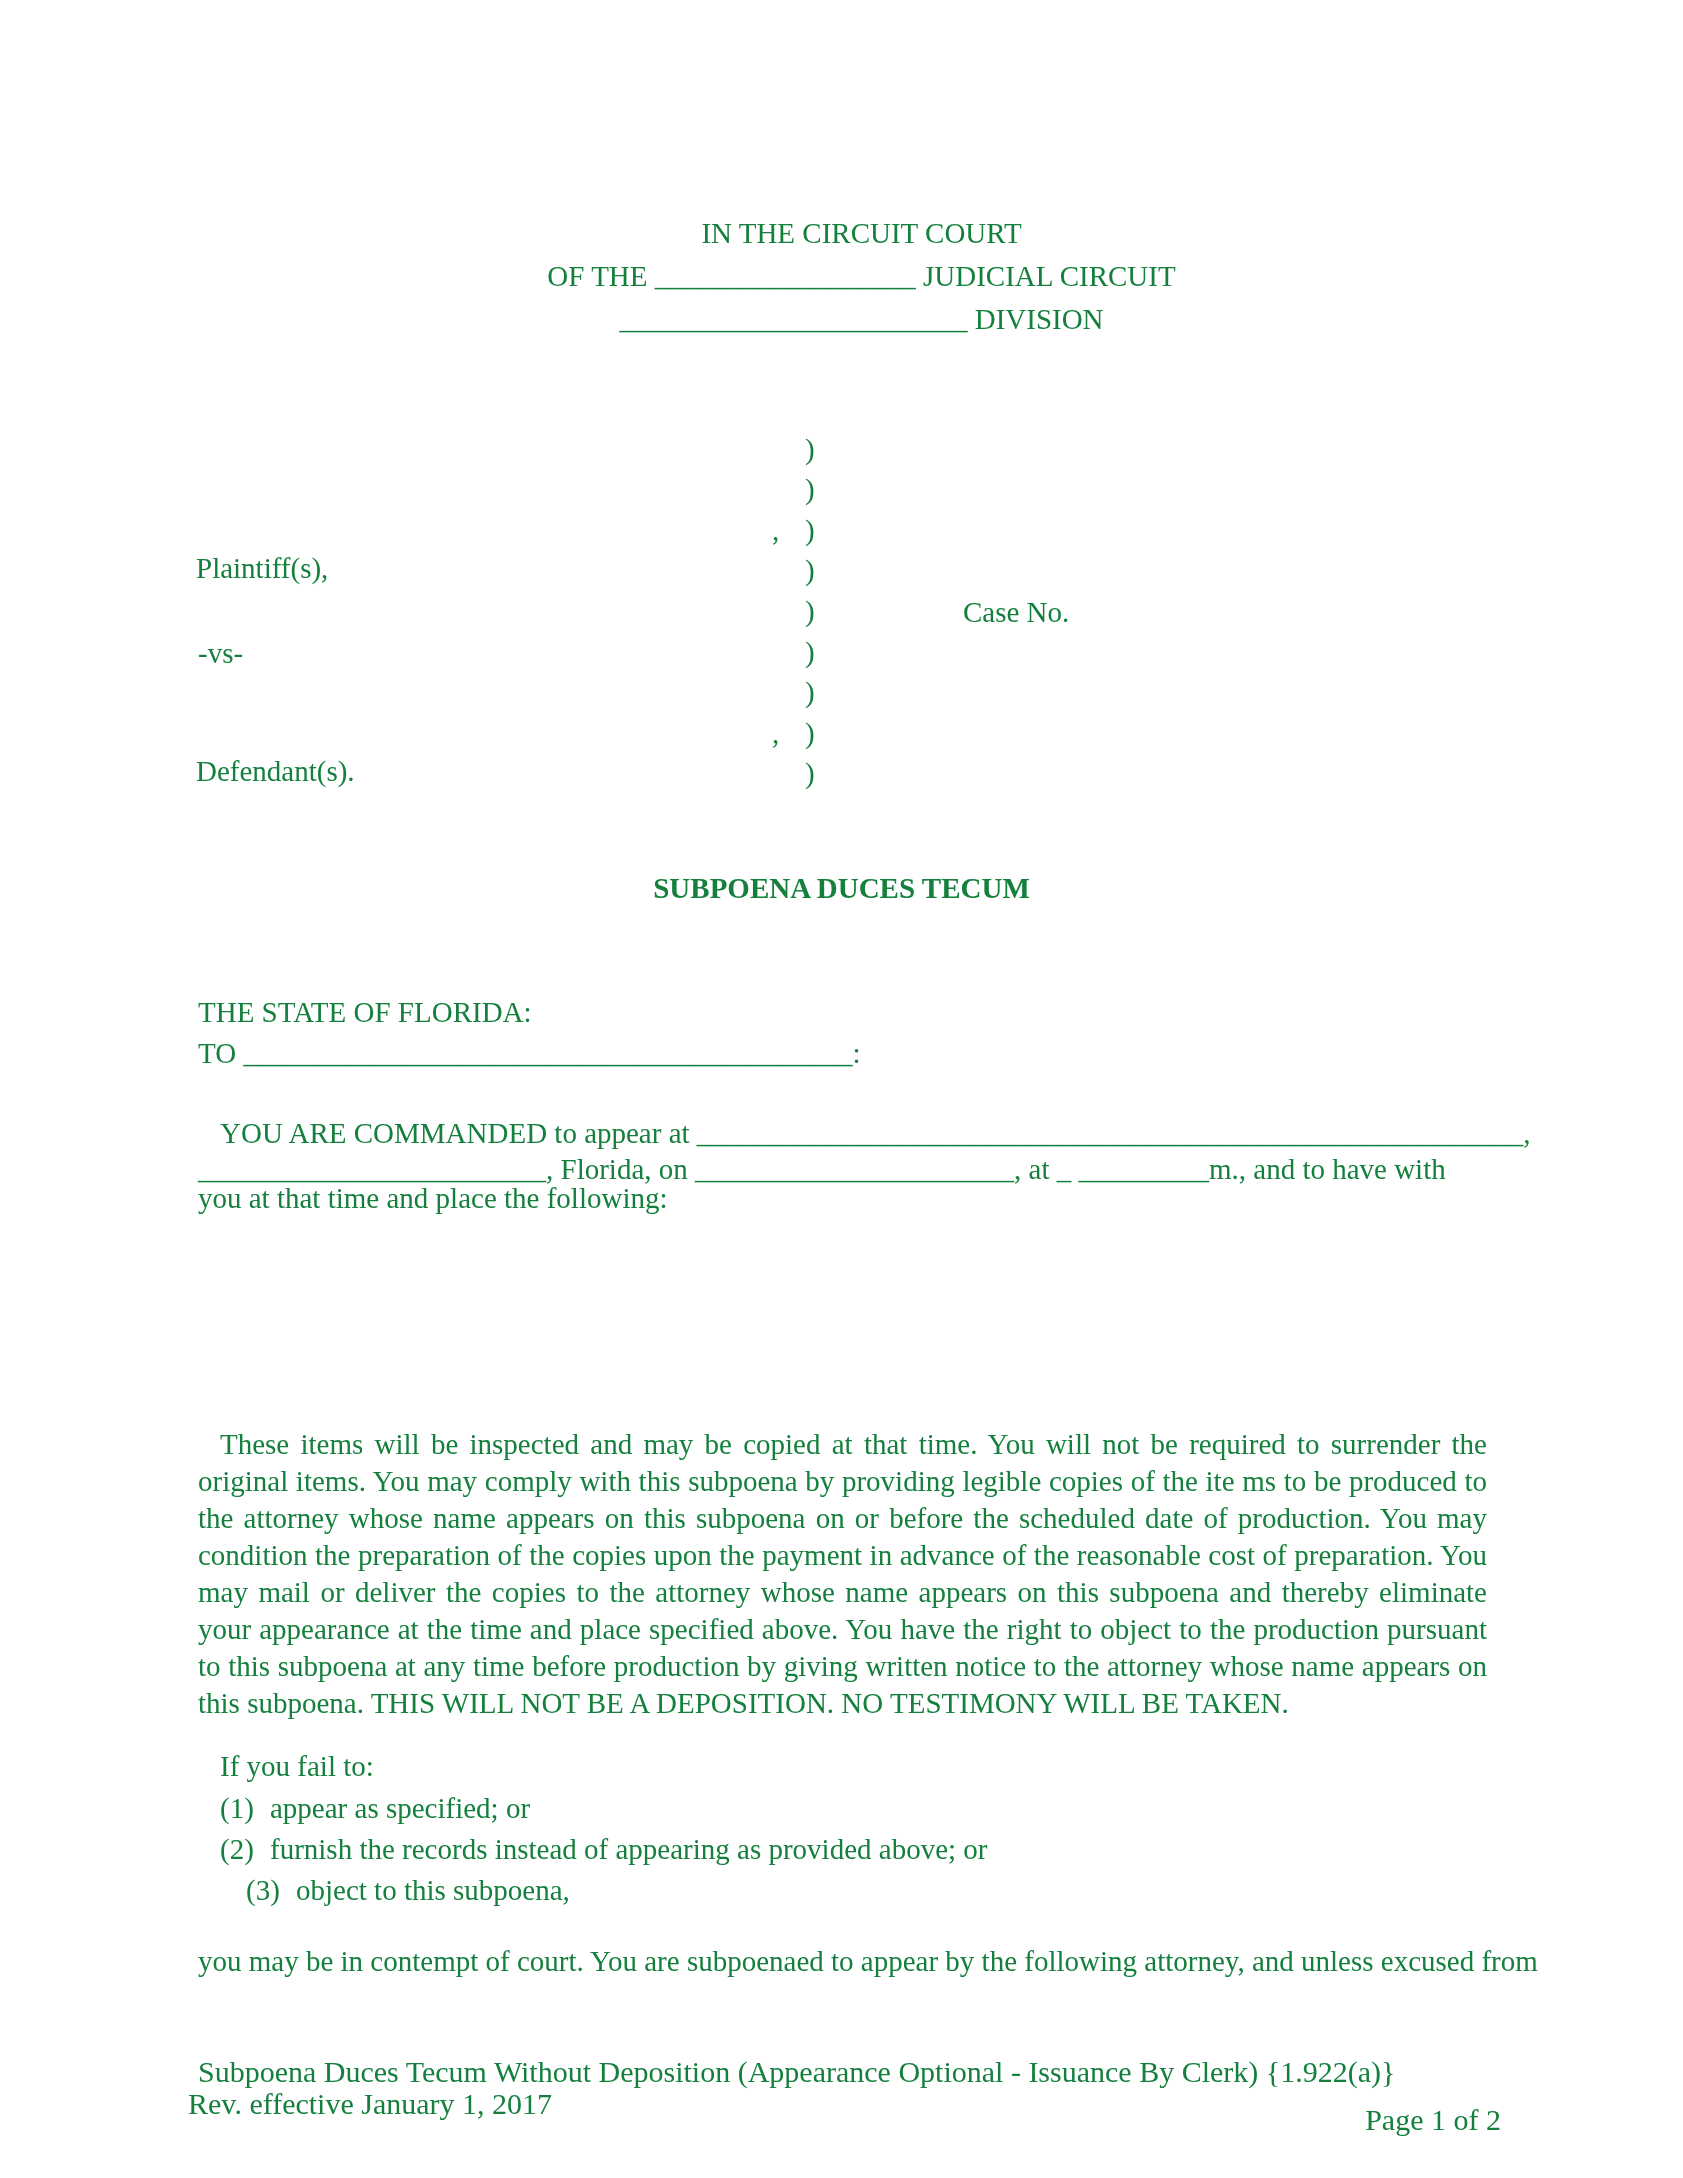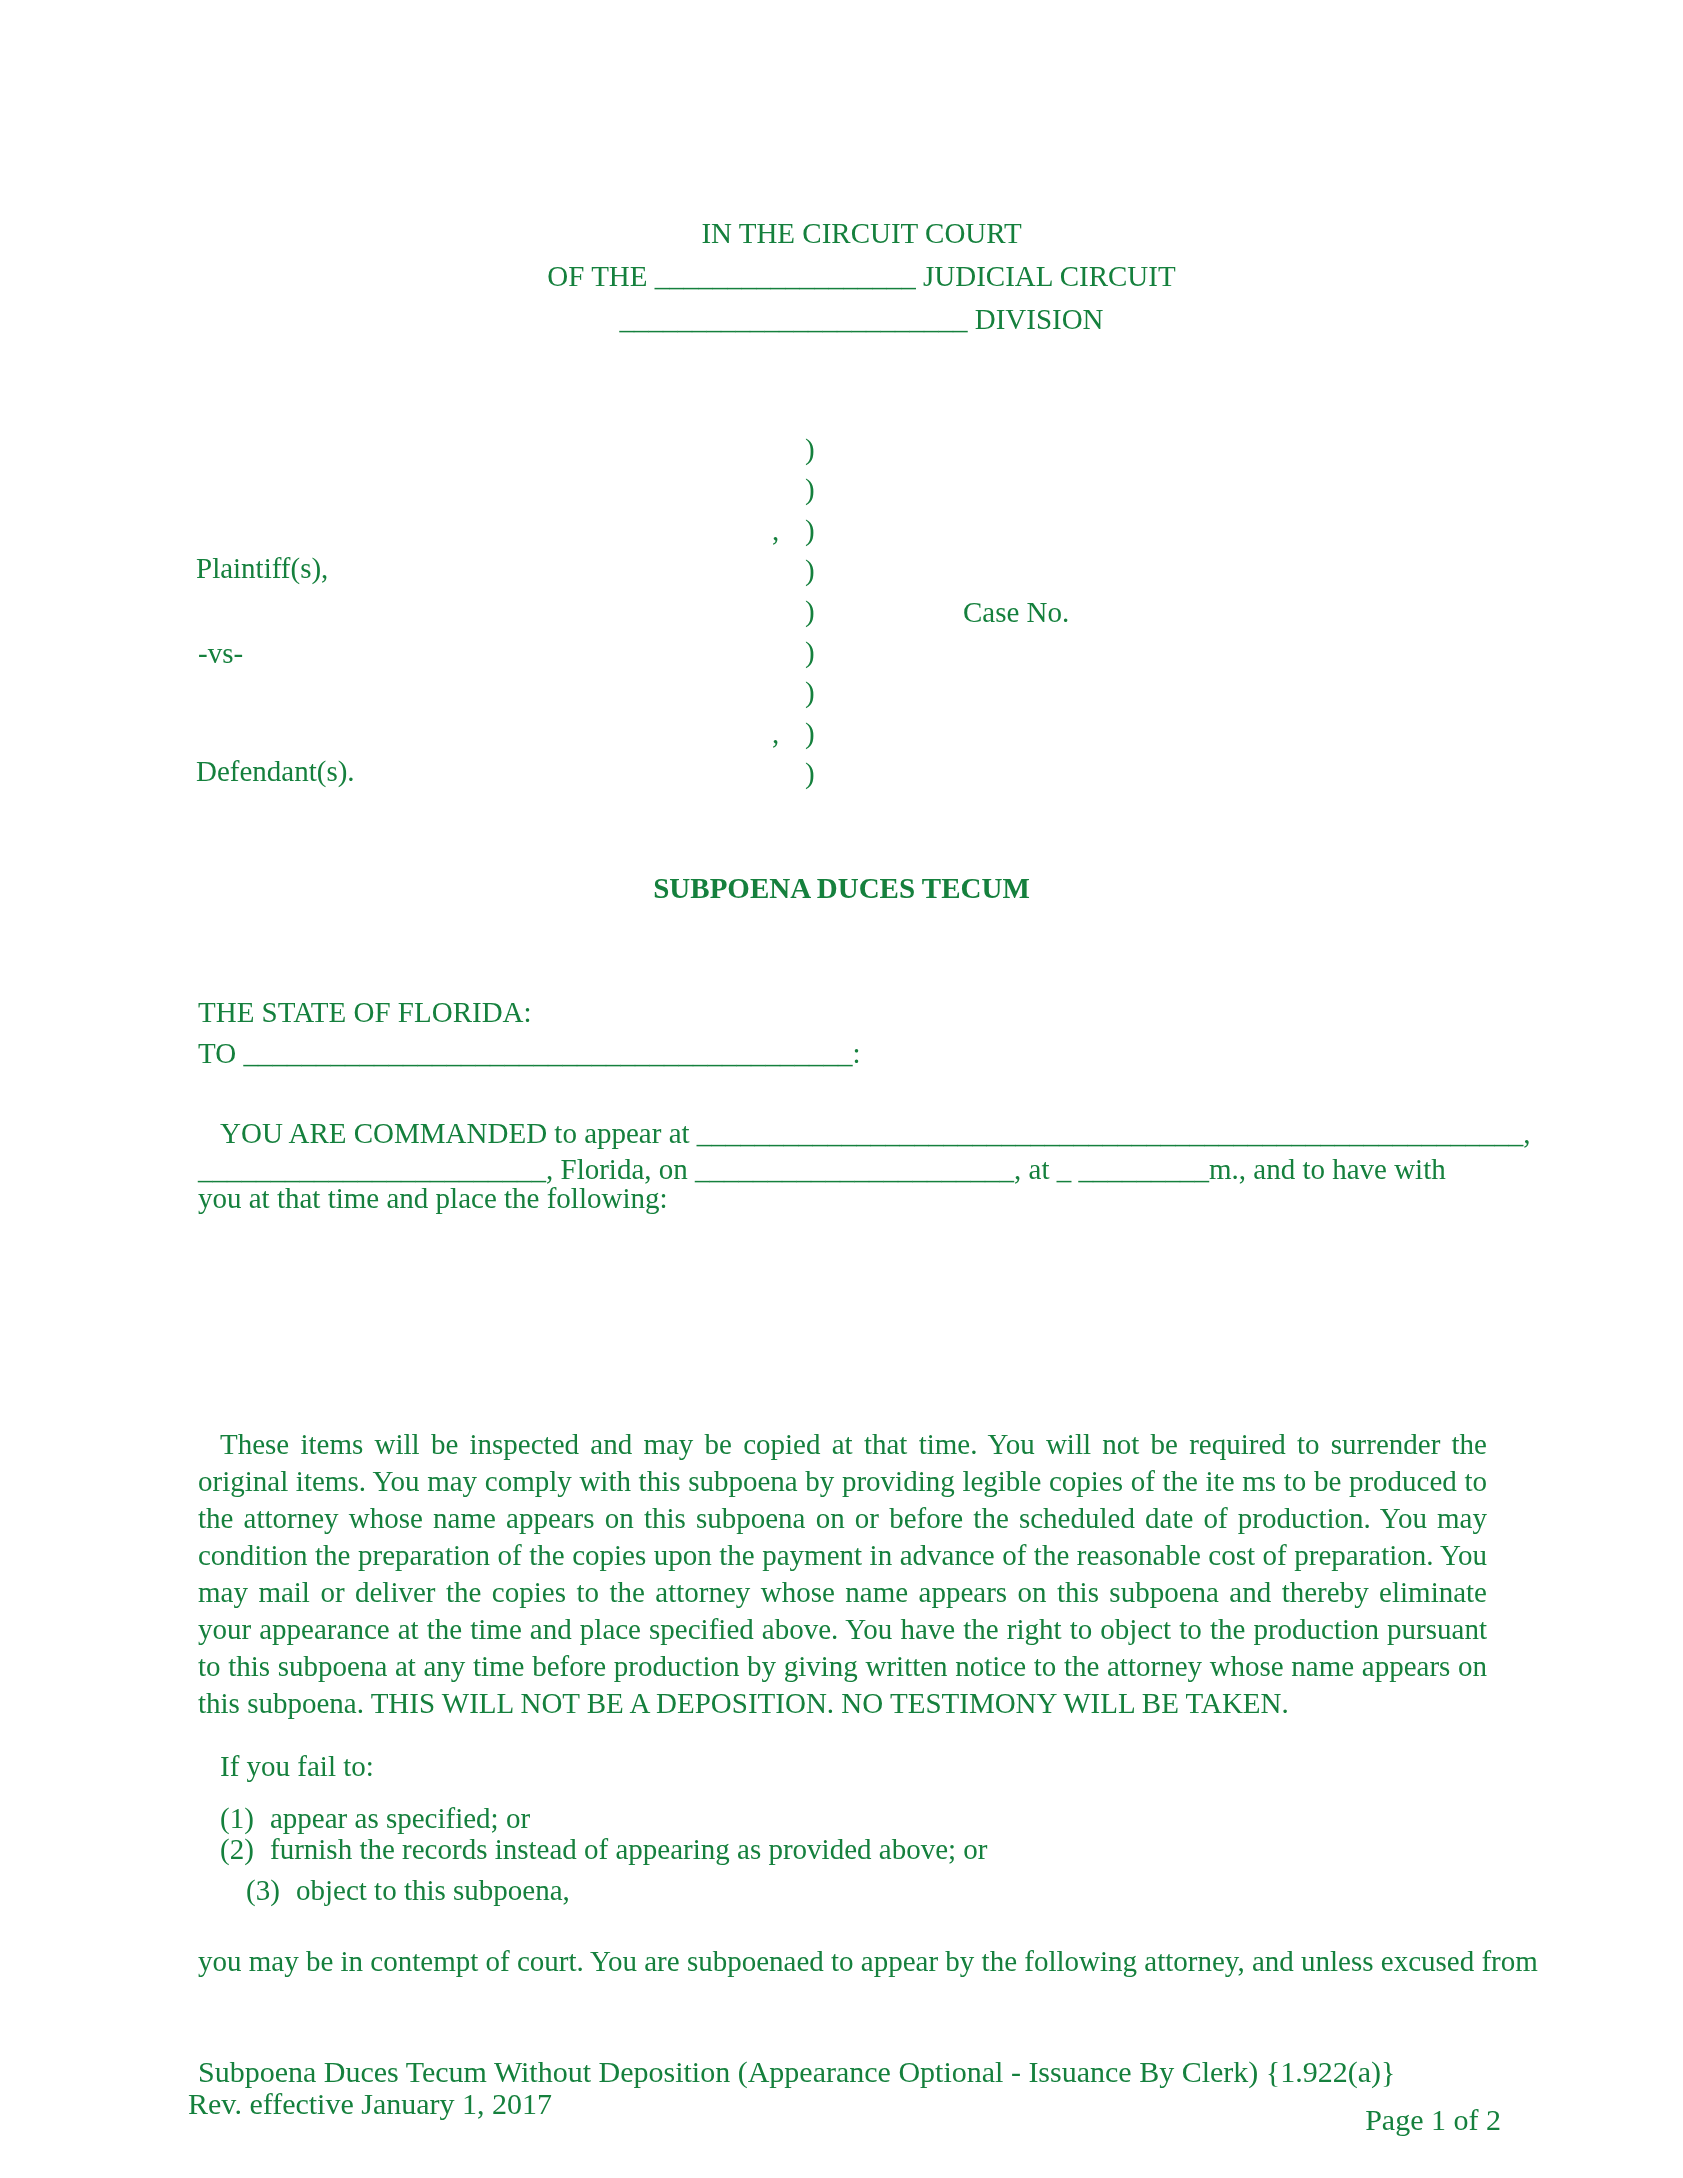--- a/index.html
+++ b/index.html
@@ -70,21 +70,21 @@
   <div class="abs" style="left:198px;top:994px;">THE STATE OF FLORIDA:</div>
   <div class="abs" style="left:198px;top:1035px;">TO __________________________________________:</div>
 
   <div class="abs" style="left:220px;top:1115px;">YOU ARE COMMANDED to appear at _________________________________________________________,</div>
   <div class="abs" style="left:198px;top:1151px;">________________________, Florida, on ______________________, at _ _________m., and to have with</div>
   <div class="abs" style="left:198px;top:1180px;">you at that time and place the following:</div>
 
   <div class="para">These items will be inspected and may be copied at that time. You will not be required to surrender the original items. You may comply with this subpoena by providing legible copies of the ite ms to be produced to the attorney whose name appears on this subpoena on or before the scheduled date of production. You may condition the preparation of the copies upon the payment in advance of the reasonable cost of preparation. You may mail or deliver the copies to the attorney whose name appears on this subpoena and thereby eliminate your appearance at the time and place specified above. You have the right to object to the production pursuant to this subpoena at any time before production by giving written notice to the attorney whose name appears on this subpoena. THIS WILL NOT BE A DEPOSITION. NO TESTIMONY WILL BE TAKEN.</div>
 
   <div class="abs" style="left:220px;top:1748px;">If you fail to:</div>
-  <div class="litem" style="top:1790px;margin-top:10px;"><span class="num">(1)</span><span>appear as specified; or</span></div>
+  <div class="litem" style="top:1790px;"><span class="num">(1)</span><span>appear as specified; or</span></div>
   <div class="litem" style="top:1831px;"><span class="num">(2)</span><span>furnish the records instead of appearing as provided above; or</span></div>
   <div class="litem" style="top:1872px;margin-left:26px;"><span class="num">(3)</span><span>object to this subpoena,</span></div>
 
   <div class="abs" style="left:198px;top:1943px;">you may be in contempt of court. You are subpoenaed to appear by the following attorney, and unless excused from</div>
 
   <div class="abs footer" style="left:198px;top:2056px;">Subpoena Duces Tecum Without Deposition (Appearance Optional - Issuance By Clerk) {1.922(a)}</div>
   <div class="abs footer" style="right:182px;top:2056px;margin-top:48px;">Page 1 of 2</div>
   <div class="abs footer" style="left:188px;top:2088px;">Rev. effective January 1, 2017</div>
 
 </div>

